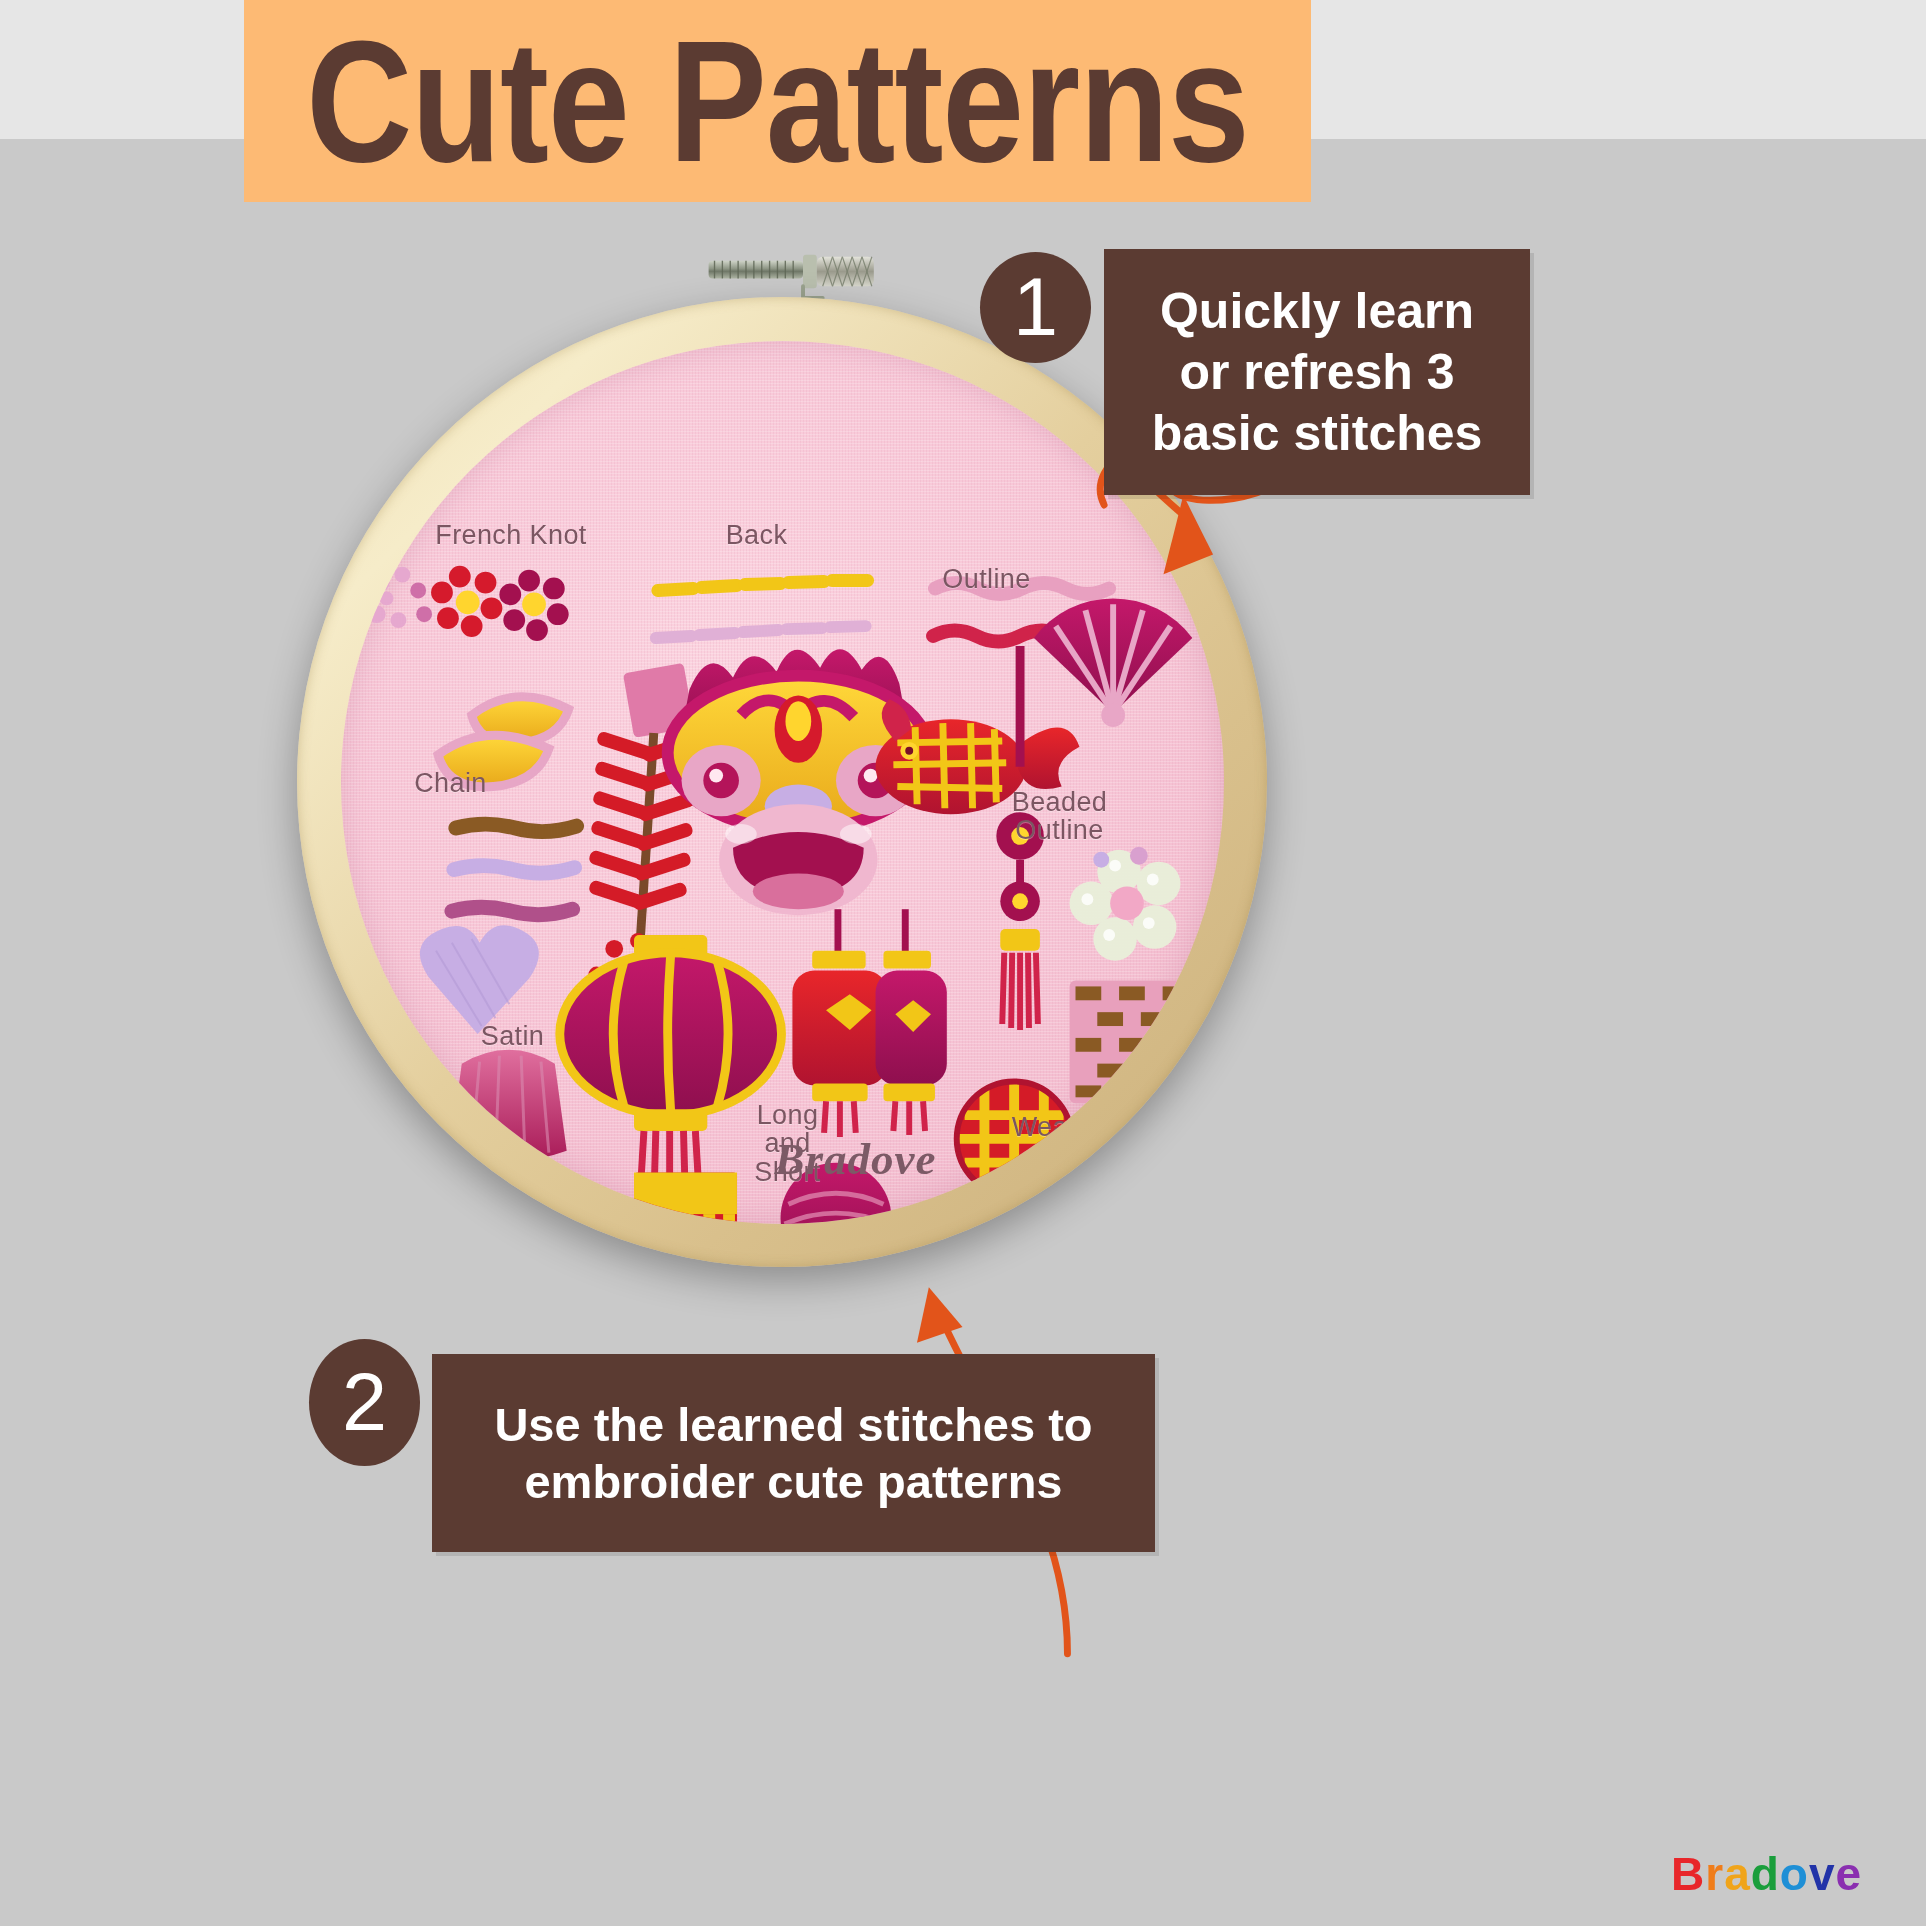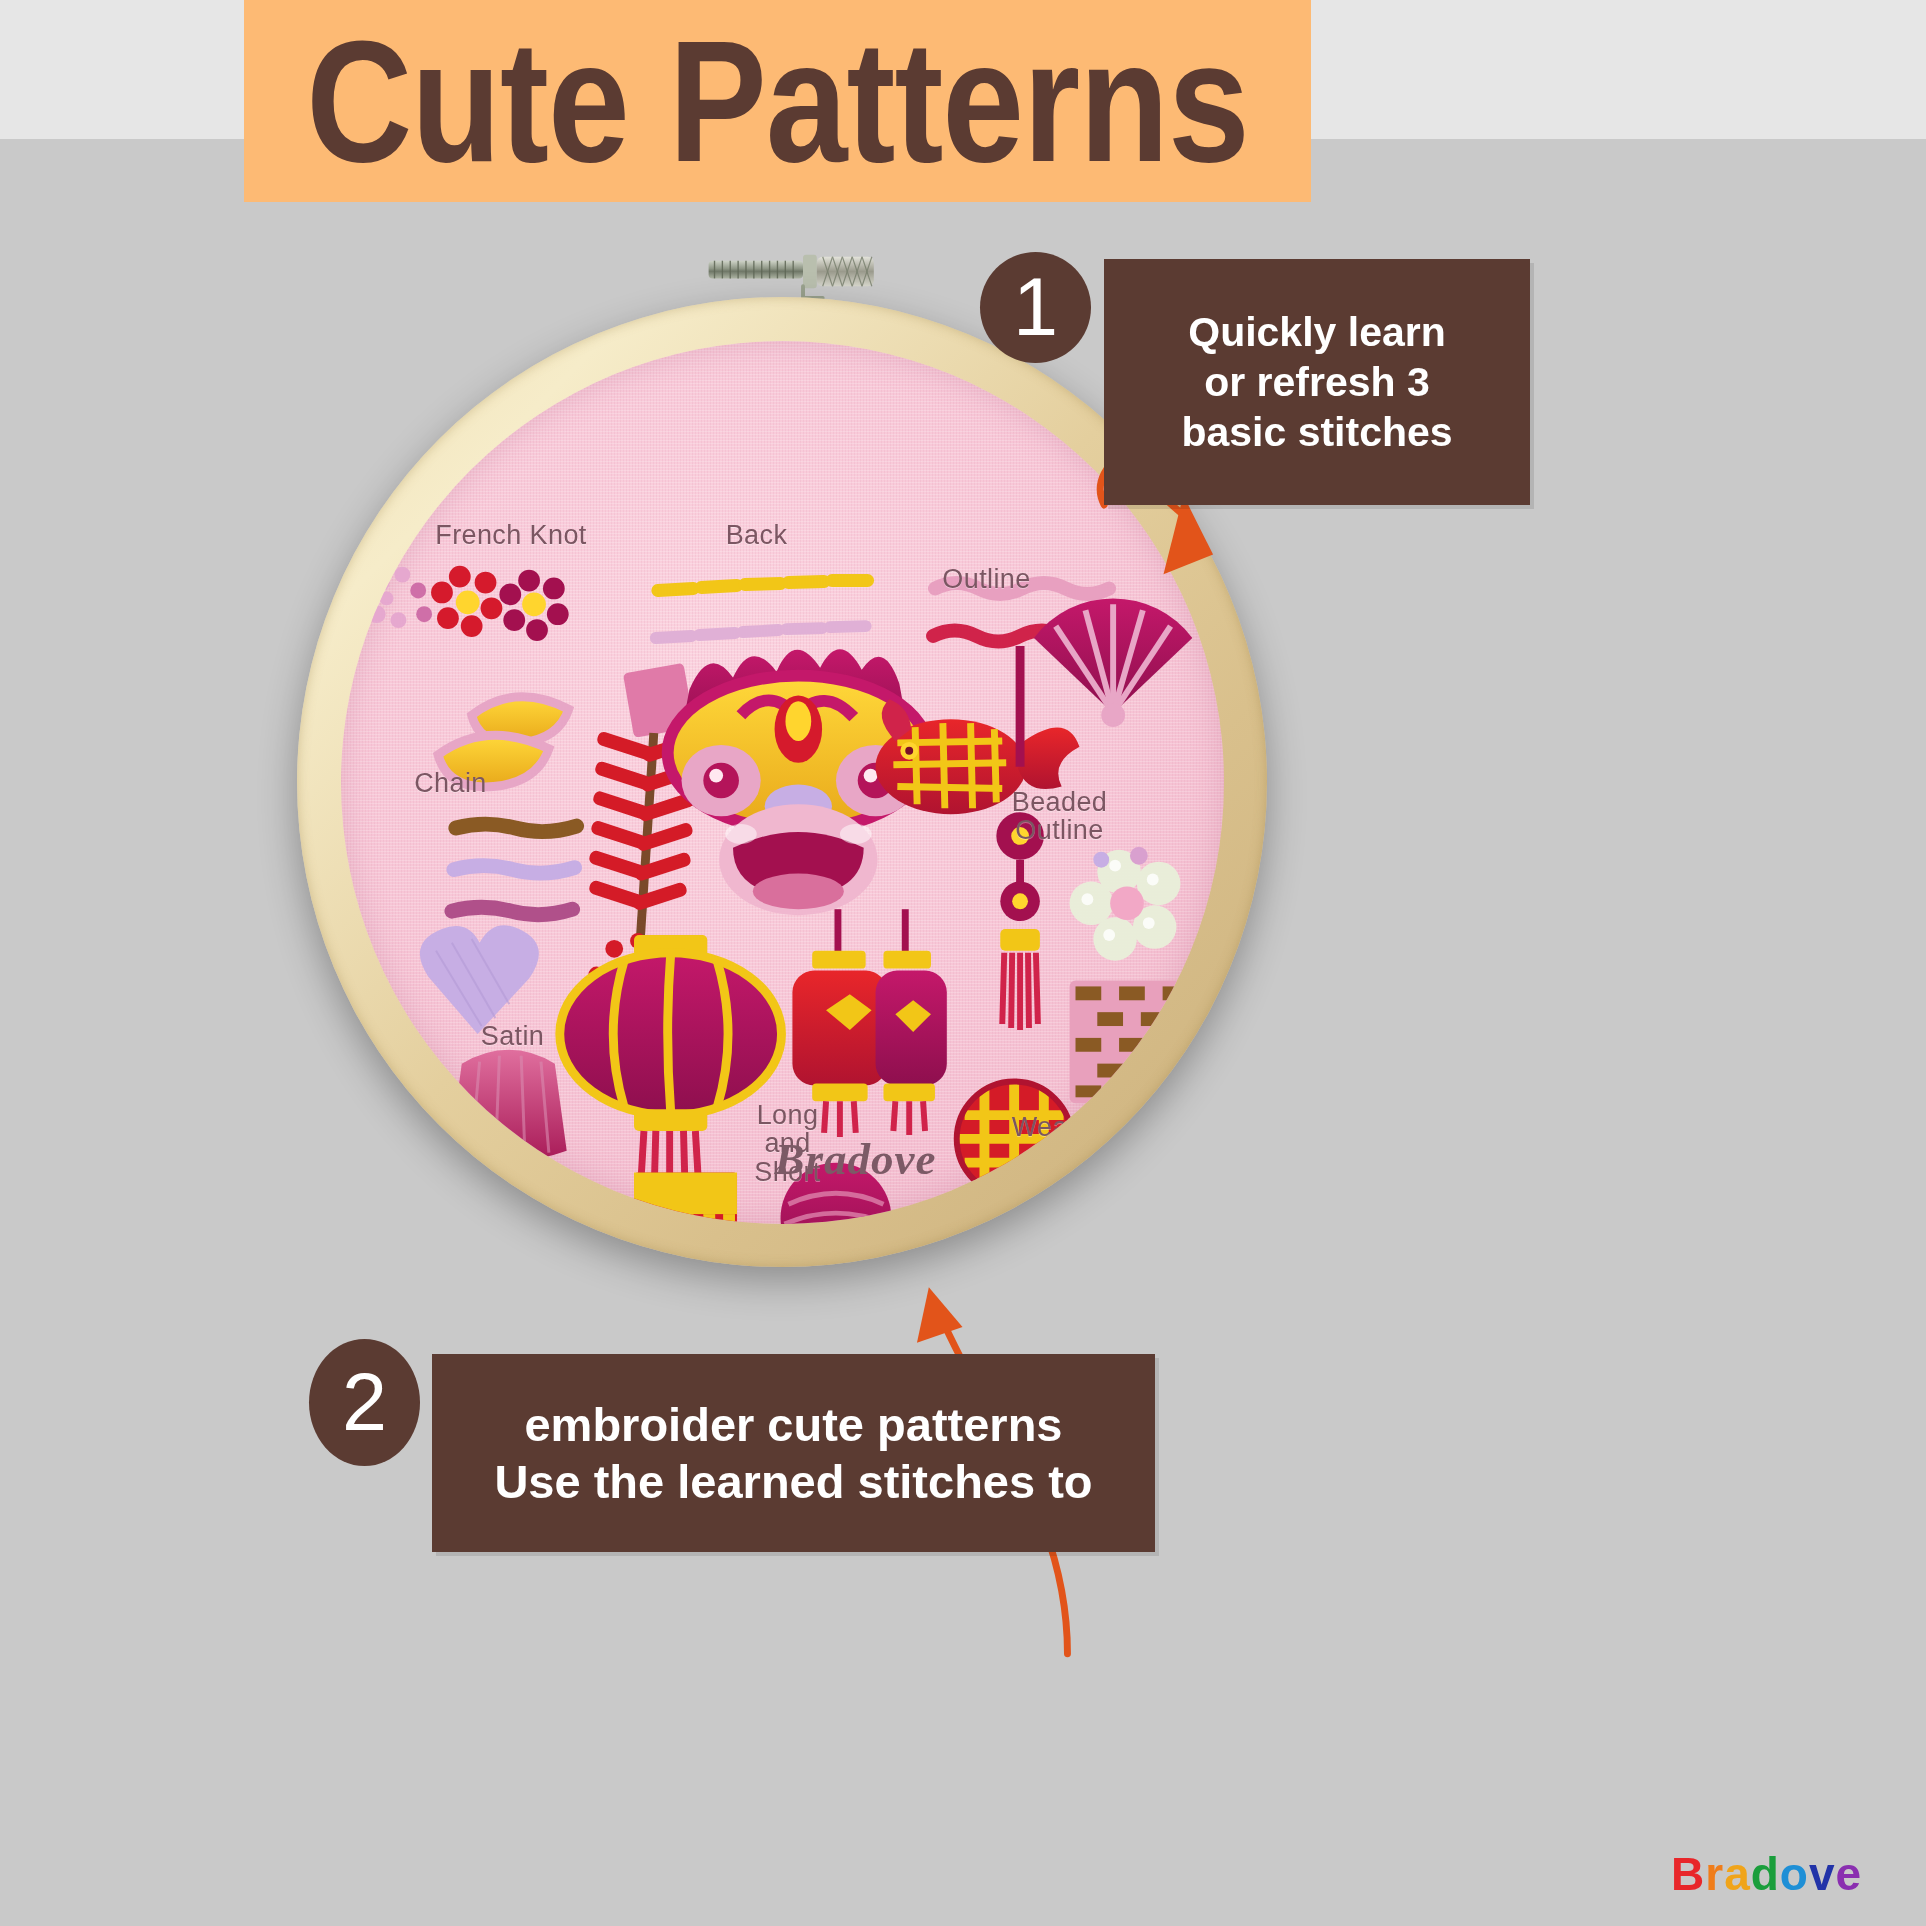--- a/index.html
+++ b/index.html
@@ -68,21 +68,21 @@
     display:flex;align-items:center;justify-content:center;
     font-size:81px;font-weight:400;font-family:"Liberation Sans",sans-serif;
   }
   .callout-box{
     position:absolute;background:#5b3b32;color:#ffffff;
     display:flex;align-items:center;justify-content:center;text-align:center;
     font-weight:700;line-height:1.22;
     box-shadow:4px 4px 0 rgba(0,0,0,.10);
   }
   #callout1-badge{left:980px;top:252px;width:111px;height:111px;}
-  #callout1-box{left:1104px;top:259px;width:426px;height:246px;font-size:41px;padding:0 16px;box-sizing:border-box;}
+  #callout1-box{left:1104px;top:249px;width:426px;height:246px;font-size:50px;padding:0 16px;box-sizing:border-box;}
   #callout2-badge{left:309px;top:1339px;width:111px;height:127px;border-radius:50%;}
   #callout2-box{left:432px;top:1354px;width:723px;height:198px;font-size:47px;padding:0 22px;box-sizing:border-box;}
 
   
   #brand-logo{
     position:absolute;left:1671px;top:1847px;
     font-family:"Liberation Sans",sans-serif;font-weight:700;font-size:46px;
     letter-spacing:1px;white-space:nowrap;
   }
   #brand-logo span{display:inline-block;}
@@ -500,19 +500,19 @@
   <div>
     <div>Quickly learn</div>
     <div>or refresh 3</div>
     <div>basic stitches</div>
   </div>
 </div>
 
 <div class="num-badge" id="callout2-badge">2</div>
 <div class="callout-box" id="callout2-box">
   <div>
+    <div>Use the learned stitches to</div>
     <div>embroider cute patterns</div>
-    <div>Use the learned stitches to</div>
   </div>
 </div>
 
 <div id="brand-logo"><span style="color: rgb(232, 38, 42);">B</span><span style="color: rgb(240, 125, 26);">r</span><span style="color: rgb(240, 164, 26);">a</span><span style="color: rgb(26, 158, 60);">d</span><span style="color: rgb(30, 143, 214);">o</span><span style="color: rgb(34, 51, 168);">v</span><span style="color: rgb(138, 47, 176);">e</span></div>
 
 
 </body></html>

